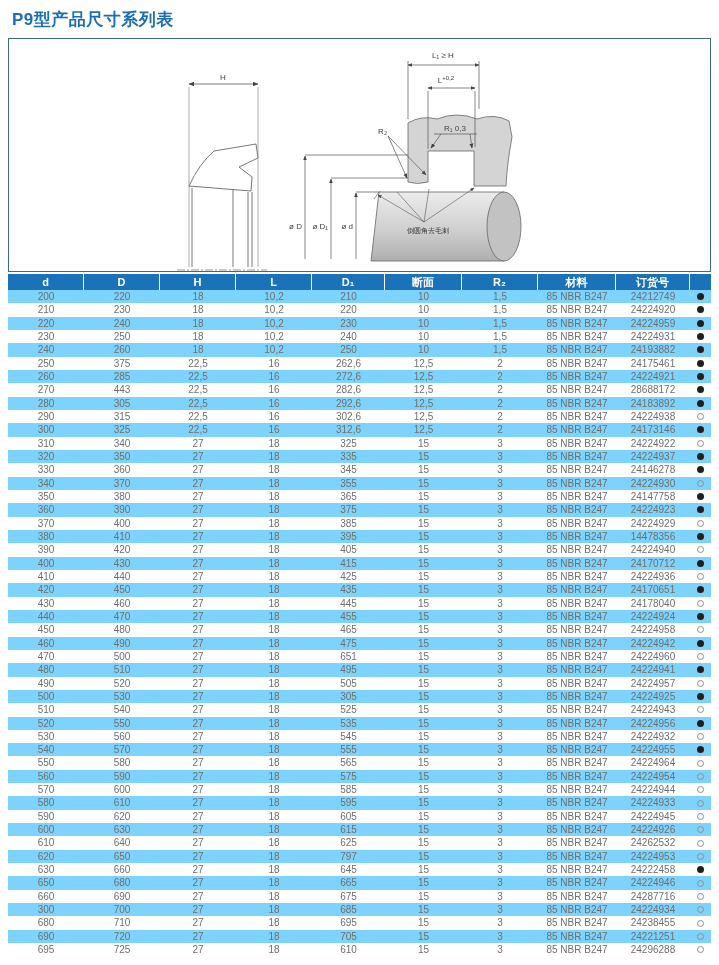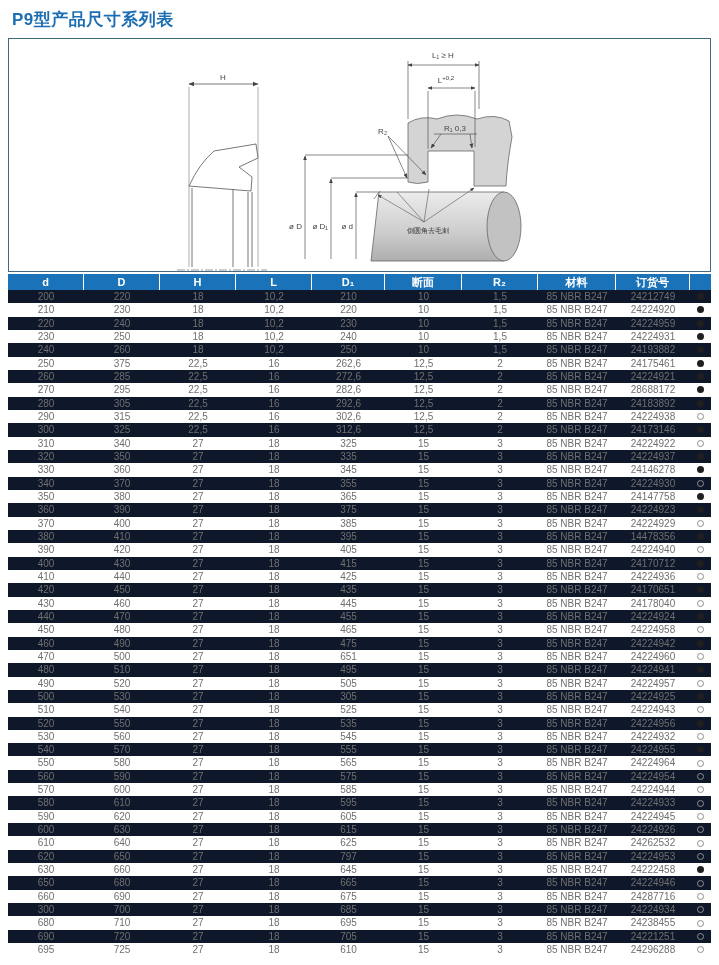--- a/index.html
+++ b/index.html
@@ -27,21 +27,21 @@
     grid-template-columns:76px 76px 76px 76px 73px 77px 76px 78px 74px 21px;
   }
   .thead { background:#1a72b8; height:16px; }
   .th {
     color:#ffffff; font-size:11px; font-weight:bold; text-align:center;
     line-height:16px; border-right:1px solid #ffffff; height:16px;
     overflow:hidden;
   }
   .th:last-child { border-right:none; }
   .tr { height:13.34px; }
-  .tr.odd  { background:#0f172a; }
+  .tr.odd  { background:#7dd3fc; }
   .tr.even { background:#ffffff; }
   .td {
     font-size:10px; color:#6f6f6f; text-align:center; line-height:13.34px;
     overflow:hidden; white-space:nowrap;
   }
   .td.c9 { display:flex; align-items:center; justify-content:center; }
   .dot { display:inline-block; width:7px; height:7px; border-radius:50%; }
   .dot.filled { background:#1f1f1f; }
   .dot.empty  { background:transparent; border:1px solid #8f8f8f; }
 </style>
@@ -248,21 +248,21 @@
         <div class="td c5">12,5</div>
         <div class="td c6">2</div>
         <div class="td c7">85 NBR B247</div>
         <div class="td c8">24224921</div>
         <div class="td c9">
           <span class="dot filled"></span>
         </div>
       </div>
       <div class="tr even">
         <div class="td c0">270</div>
-        <div class="td c1">295</div>
+        <div class="td c1">443</div>
         <div class="td c2">22,5</div>
         <div class="td c3">16</div>
         <div class="td c4">282,6</div>
         <div class="td c5">12,5</div>
         <div class="td c6">2</div>
         <div class="td c7">85 NBR B247</div>
         <div class="td c8">28688172</div>
         <div class="td c9">
           <span class="dot filled"></span>
         </div>

